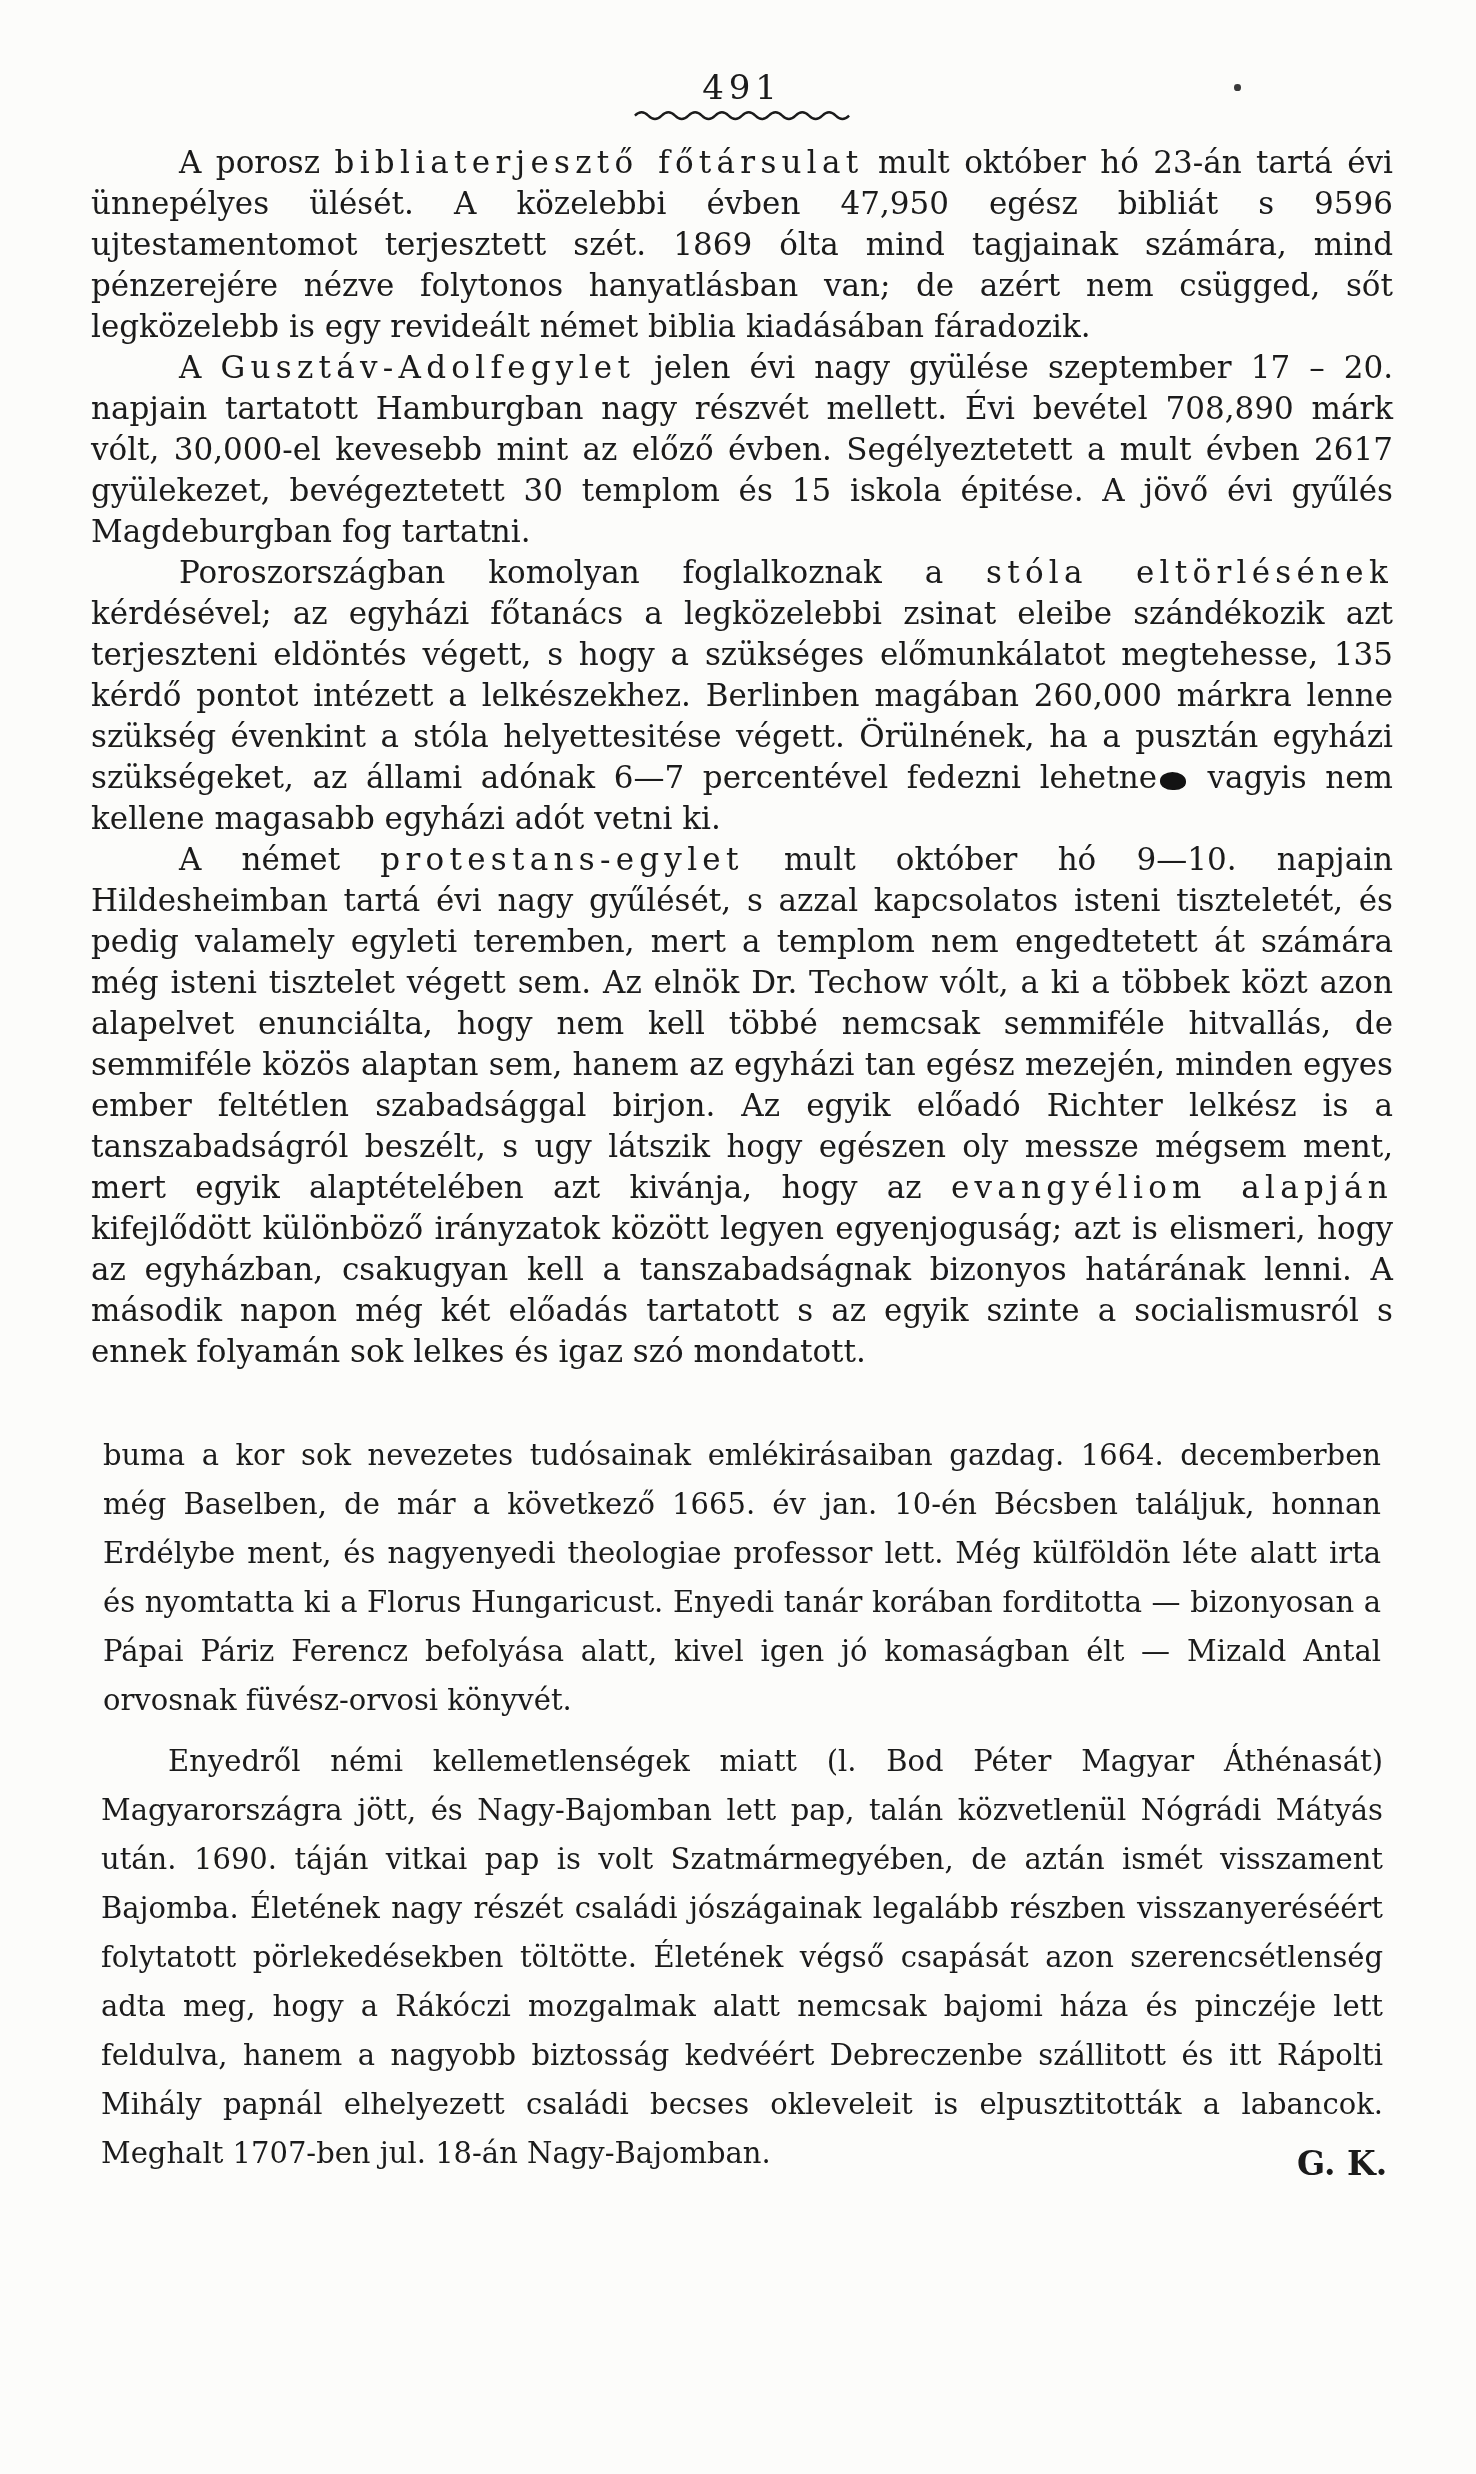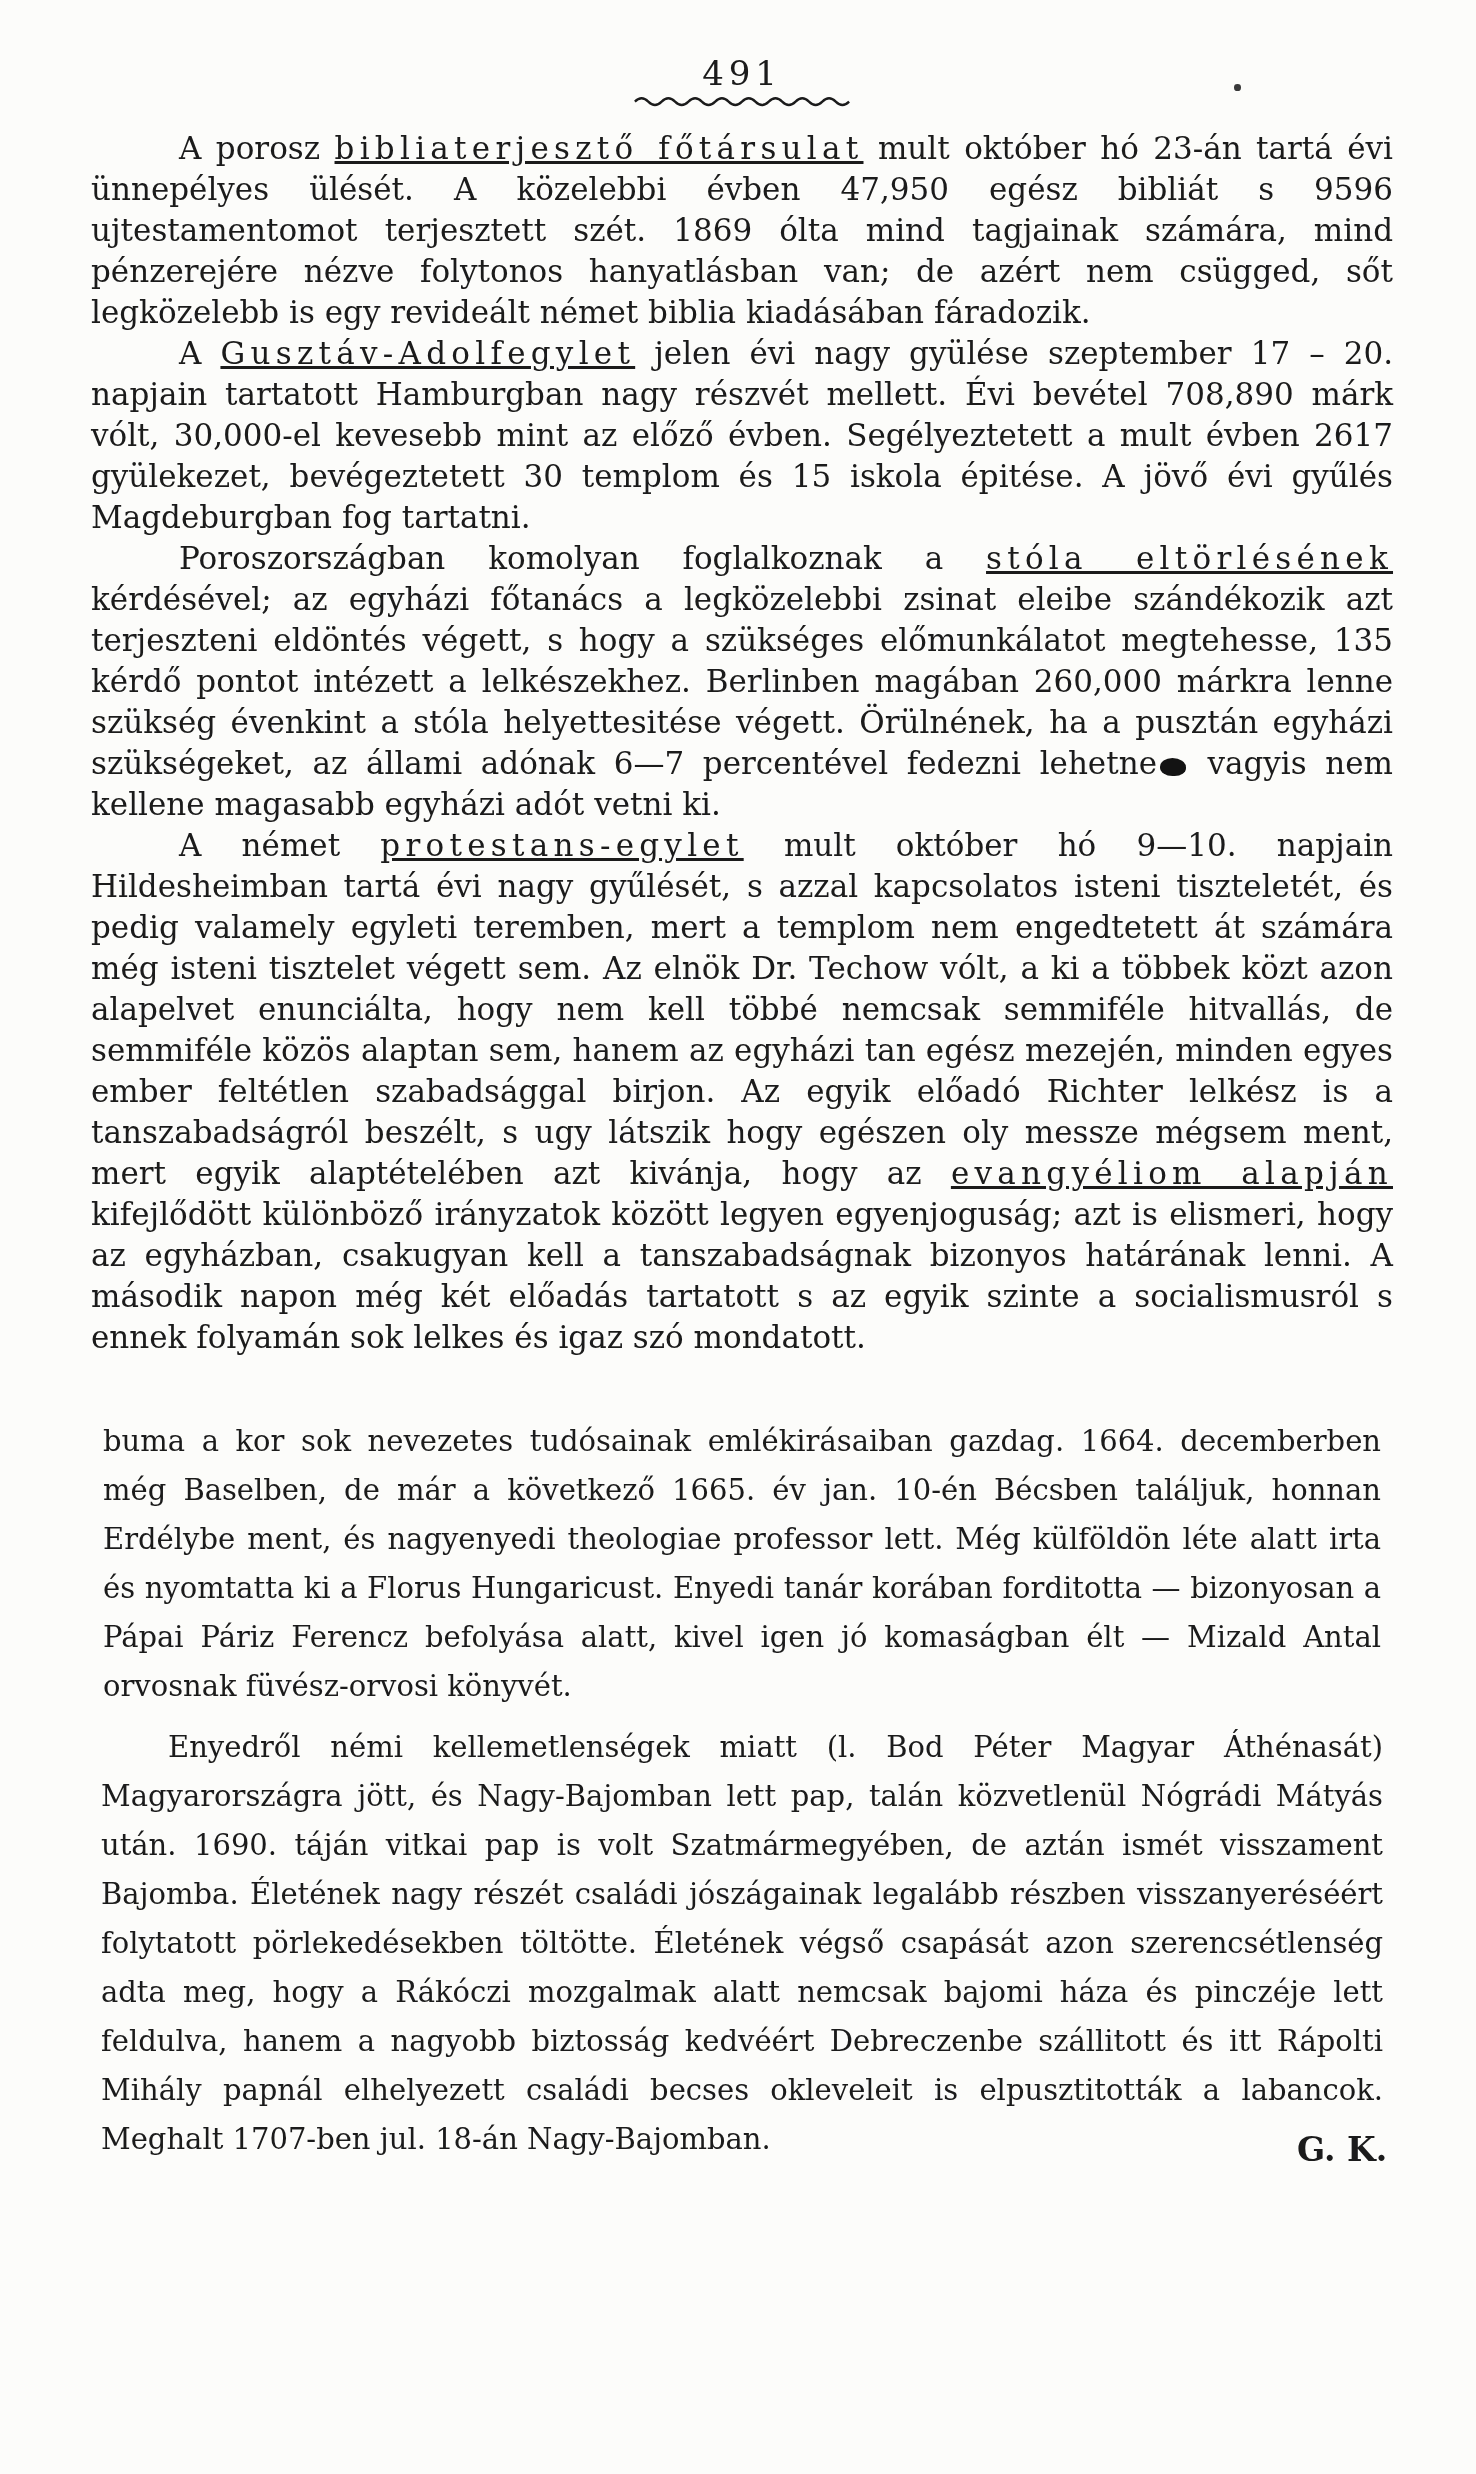--- a/index.html
+++ b/index.html
@@ -10,21 +10,21 @@
     height: 2475px;
     background: #fcfcfa;
     font-family: "DejaVu Serif", "Liberation Serif", serif;
     color: #1b1b1b;
     overflow: hidden;
   }
   .page {
     position: relative;
     width: 1477px;
     height: 2475px;
-    padding: 54px 84px 29px 91px;
+    padding: 68px 84px 29px 91px;
   }
   .page-header {
     text-align: center;
     margin-bottom: 21px;
   }
   .pagenum {
     font-size: 34px;
     letter-spacing: 4.8px;
     line-height: 38px;
   }
@@ -37,21 +37,20 @@
     line-height: 41px;
     text-align: justify;
   }
   .para {
     margin: 0;
     text-indent: 88px;
     hyphens: none;
   }
   .sp {
     letter-spacing: 0.17em;
-    text-decoration: underline;
   }
   .blot {
     display: inline-block;
     width: 26px;
     height: 18px;
     background: #131313;
     border-radius: 55% 60% 50% 55%;
     margin: 0 2.9px -1.9px 2.9px;
   }
   .footnote {

